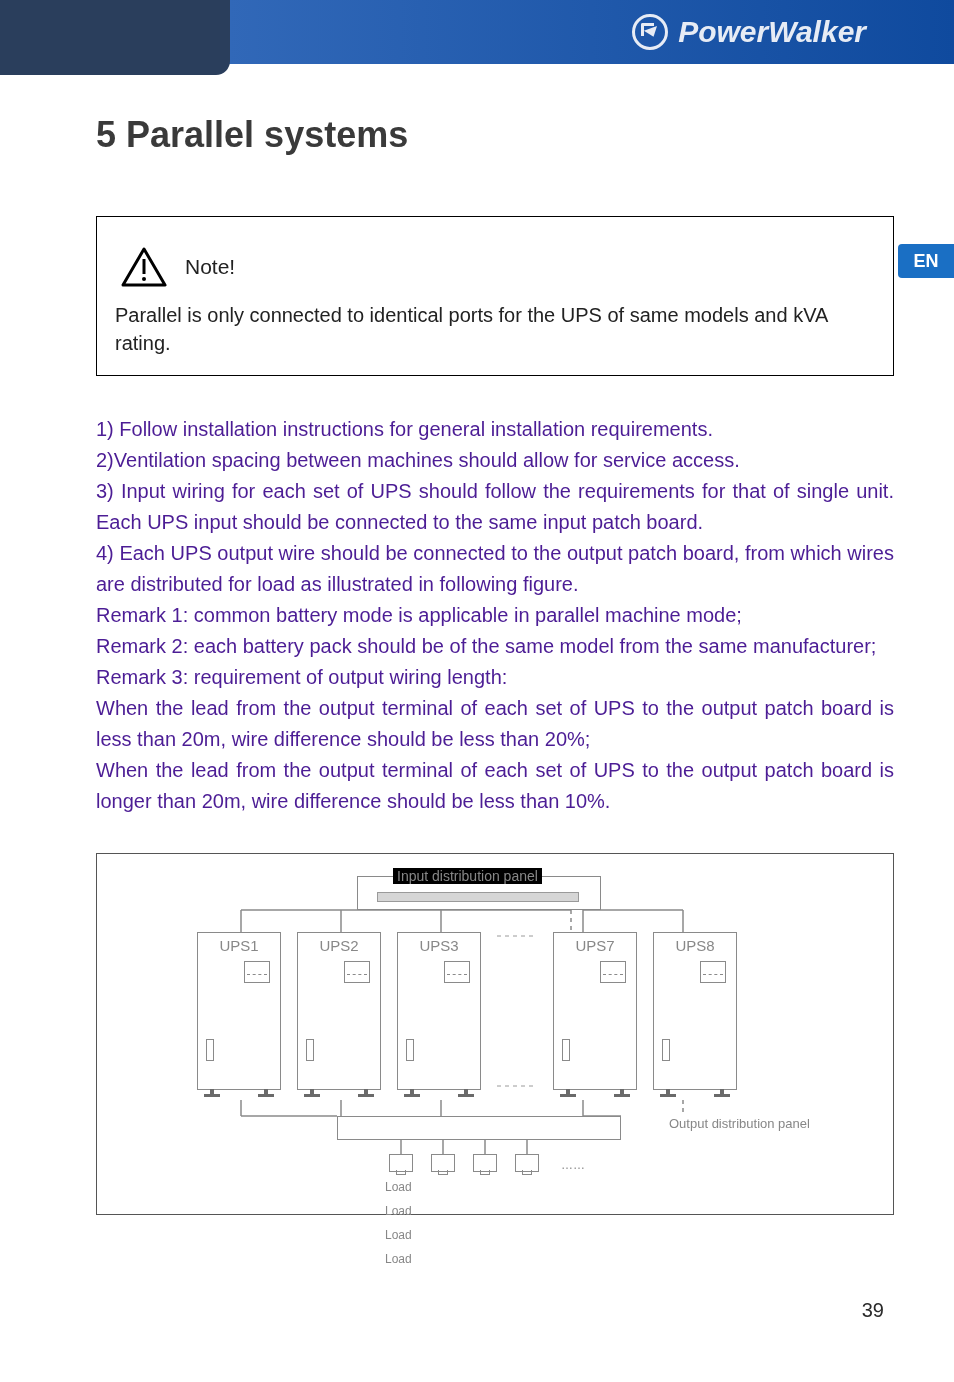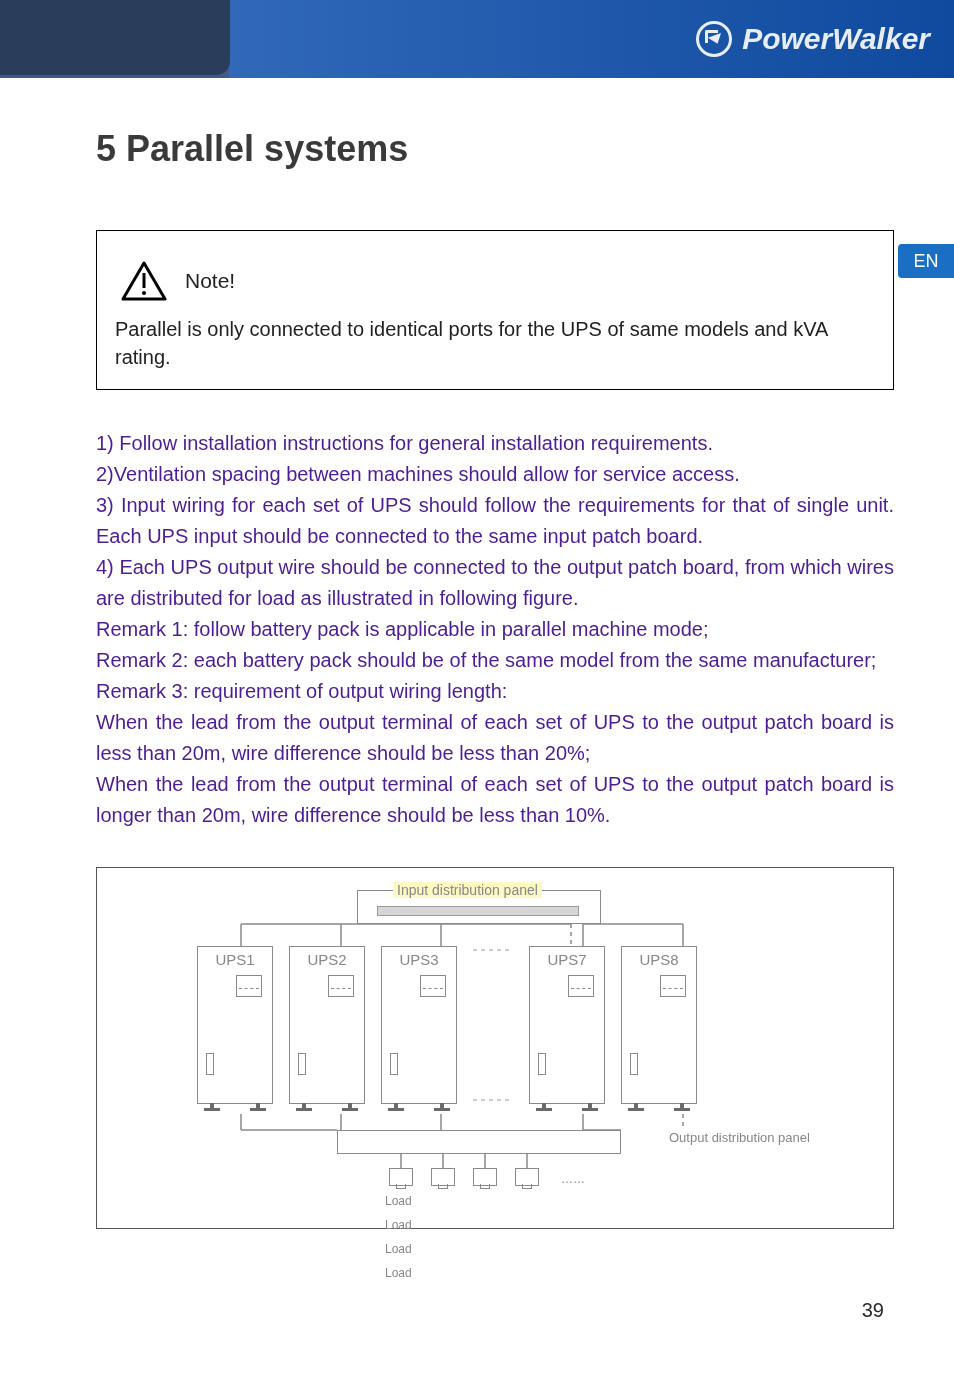--- a/index.html
+++ b/index.html
@@ -5,26 +5,26 @@
     * { margin: 0; padding: 0; box-sizing: border-box; }
     body {
       font-family: Arial, Helvetica, sans-serif;
       width: 954px;
       height: 1382px;
       background: #ffffff;
       position: relative;
     }
     .header {
       width: 100%;
-      height: 78px;
+      height: 64px;
       background: linear-gradient(to right, #3d5a8a 0%, #3d5a8a 24%, #3168b8 24%, #0f4a9e 100%);
       display: flex;
       align-items: center;
       justify-content: flex-end;
-      padding-right: 24px;
+      padding-right: 88px;
     }
     .header-tab {
       position: absolute;
       left: 0;
       top: 0;
       width: 230px;
       height: 75px;
       background: #2a3e5c;
       border-radius: 0 0 14px 0;
     }
@@ -73,21 +73,21 @@
       margin-bottom: 60px;
     }
     .lang-badge {
       position: absolute;
       right: 0;
       top: 244px;
       width: 56px;
       height: 34px;
       background: #1a6fc4;
       color: #ffffff;
-      font-weight: normal;
+      font-weight: bold;
       font-size: 18px;
       display: flex;
       align-items: center;
       justify-content: center;
       border-radius: 4px 0 0 4px;
     }
     .note-box {
       border: 1px solid #000;
       padding: 30px 18px 18px 18px;
       margin-bottom: 38px;
@@ -124,21 +124,21 @@
       padding: 16px 16px 10px 16px;
       height: 362px;
       position: relative;
     }
     .fig-title {
       position: absolute;
       top: 14px;
       left: 296px;
       font-size: 14px;
       color: #878787;
-      background: #fef9c3;
+      background: #000000;
       padding: 0 4px;
       z-index: 5;
     }
     .input-panel {
       position: absolute;
       top: 22px;
       left: 260px;
       width: 244px;
       height: 34px;
       border: 1.5px solid #8a8a8a;
@@ -154,21 +154,21 @@
     }
     .ups-row {
       position: absolute;
       top: 78px;
       left: 100px;
       display: flex;
       gap: 16px;
       align-items: flex-start;
     }
     .ups {
-      width: 76px;
+      width: 84px;
       height: 158px;
       border: 1.5px solid #8a8a8a;
       position: relative;
     }
     .ups-label {
       text-align: center;
       font-size: 15px;
       color: #888;
       margin-top: 4px;
     }
@@ -288,21 +288,21 @@
       <span class="note-label">Note!</span>
     </div>
     <div class="note-text">Parallel is only connected to identical ports for the UPS of same models and kVA rating.</div>
   </div>
 
   <div class="body-text">
     <p>1) Follow installation instructions for general installation requirements.</p>
     <p>2)Ventilation spacing between machines should allow for service access.</p>
     <p>3) Input wiring for each set of UPS should follow the requirements for that of single unit. Each UPS input should be connected to the same input patch board.</p>
     <p>4) Each UPS output wire should be connected to the output patch board, from which wires are distributed for load as illustrated in following figure.</p>
-    <p>Remark 1: follow battery pack is applicable in parallel machine mode;</p>
+    <p>Remark 1: common battery mode is applicable in parallel machine mode;</p>
     <p>Remark 2: each battery pack should be of the same model from the same manufacturer;</p>
     <p>Remark 3: requirement of output wiring length:</p>
     <p>When the lead from the output terminal of each set of UPS to the output patch board is less than 20m, wire difference should be less than 20%;</p>
     <p>When the lead from the output terminal of each set of UPS to the output patch board is longer than 20m, wire difference should be less than 10%.</p>
   </div>
 
   <div class="figure">
     <div class="fig-title">Input distribution panel</div>
     <div class="input-panel"></div>
     <div class="input-strip"></div>

